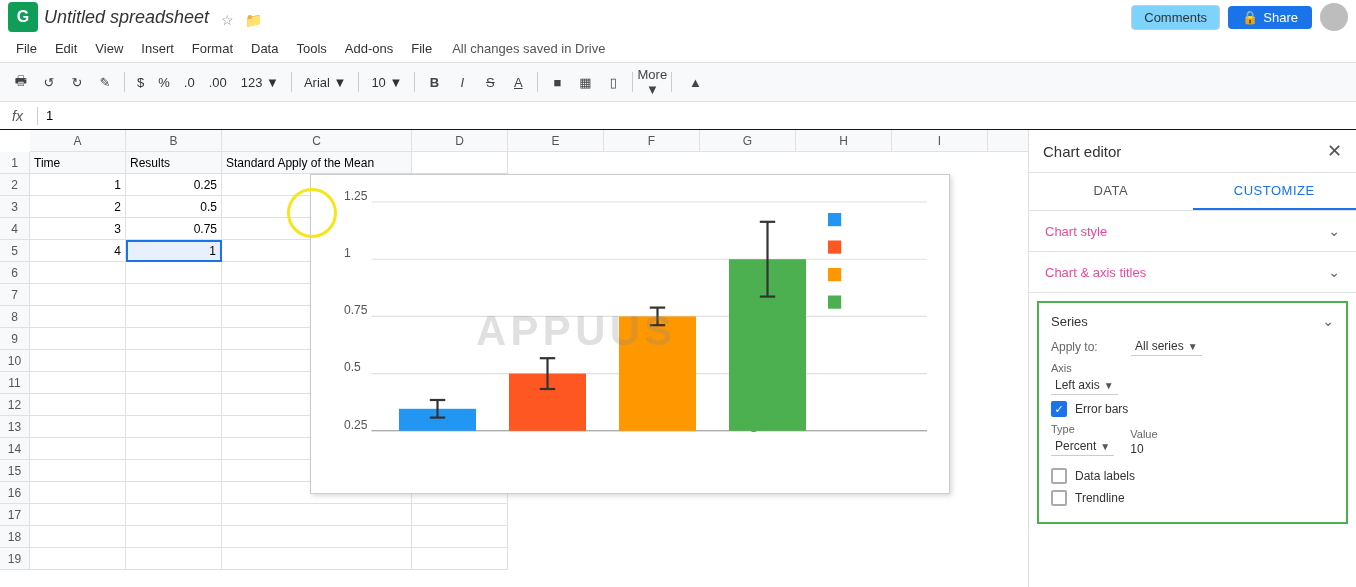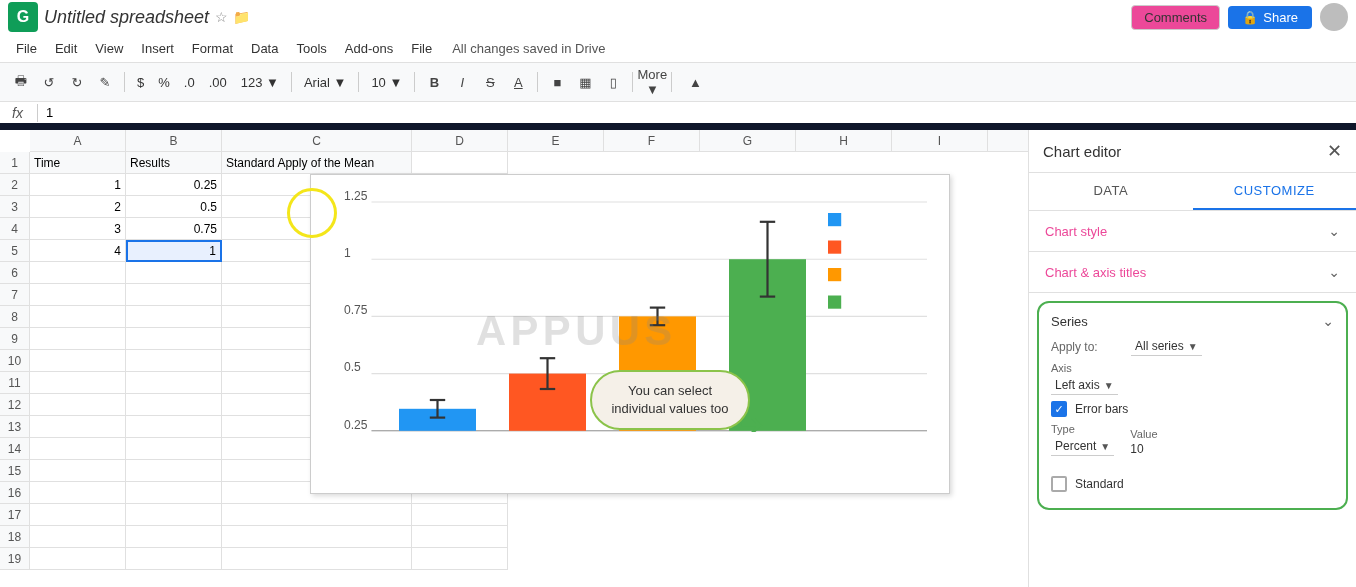--- a/index.html
+++ b/index.html
@@ -14,27 +14,27 @@
       padding: 0 8px;
       gap: 6px;
     }
     #app-icon {
       width: 30px; height: 30px;
       background: #0f9d58;
       border-radius: 4px;
       display: flex; align-items: center; justify-content: center;
       color: #fff; font-weight: bold; font-size: 16px; flex-shrink: 0;
     }
-    #title-area { display: flex; align-items: center; gap: 6px; flex: 1; }
+    #title-area { display: flex; align-items: flex-end; gap: 12px; flex: 1; }
     #doc-title { font-size: 18px; color: #333; font-style: italic; }
     #star-icon, #folder-icon { color: #888; font-size: 14px; }
     #top-right { display: flex; align-items: center; gap: 8px; margin-left: auto; }
     #comments-btn {
       border: 1px solid #ccc; border-radius: 4px; padding: 4px 12px;
-      font-size: 13px; background: #ec4899; cursor: pointer; color: #333;
+      font-size: 13px; background: #7dd3fc; cursor: pointer; color: #333;
     }
     #share-btn {
       background: #1a73e8; color: #fff; border: none; border-radius: 4px;
       padding: 4px 14px; font-size: 13px; cursor: pointer; display: flex; align-items: center; gap: 5px;
     }
     #avatar { width: 28px; height: 28px; border-radius: 50%; background: #bdbdbd; }
 
     
     #menu-bar {
       display: flex; align-items: center; height: 28px;
@@ -58,21 +58,21 @@
     .tb-dropdown {
       display: flex; align-items: center; padding: 2px 6px; border: none;
       background: transparent; cursor: pointer; font-size: 13px; color: #333;
       border-radius: 3px; gap: 3px;
     }
     #expand-btn { margin-left: 4px; }
 
     
     #formula-bar {
       display: flex; align-items: center; height: 28px;
-      background: #fff; border-bottom: 7px solid #0f172a; padding: 0 6px; gap: 8px;
+      background: #fff; border-bottom: 1px solid #0f172a; padding: 0 6px; gap: 8px;
     }
     #fx-label { font-size: 14px; color: #555; font-style: italic; padding: 0 6px; }
     #formula-sep { width: 1px; height: 18px; background: #ccc; }
     #formula-input { flex: 1; border: none; outline: none; font-size: 13px; }
 
     
     #main-area { display: flex; height: calc(587px - 34px - 28px - 40px - 28px); }
 
     
     #spreadsheet { flex: 1; overflow: hidden; position: relative; }
@@ -144,21 +144,21 @@
 
     .section-header {
       display: flex; align-items: center; justify-content: space-between;
       padding: 12px 16px; border-bottom: 1px solid #e0e0e0; cursor: pointer;
     }
     .section-title { font-size: 13px; color: #ec4899; font-weight: 500; }
     .chevron { color: #666; font-size: 14px; }
 
     
     #series-section {
-      border: 2px solid #4caf50; margin: 8px; border-radius: 12px; padding: 10px 12px;
+      border: 2px solid #4caf50; margin: 8px; border-radius: 0; padding: 10px 12px;
     }
     #series-title-row { display: flex; align-items: center; justify-content: space-between; margin-bottom: 8px; }
     #series-label { font-size: 13px; font-weight: 500; color: #333; }
     #series-chevron { color: #666; font-size: 14px; }
 
     .field-row { display: flex; align-items: center; margin-bottom: 6px; }
     .field-label { font-size: 12px; color: #666; width: 80px; }
     .field-dropdown {
       display: flex; align-items: center; gap: 4px; border: none; border-bottom: 1px solid #ccc;
       padding: 2px 4px; font-size: 12px; color: #333; background: transparent; cursor: pointer;
@@ -172,21 +172,21 @@
       flex-shrink: 0; cursor: pointer;
     }
     .cb-empty {
       width: 16px; height: 16px; border: 2px solid #aaa; background: #fff;
       border-radius: 2px; display: flex; align-items: center; justify-content: center;
       flex-shrink: 0; cursor: pointer;
     }
     .cb-check { color: #fff; font-size: 11px; }
     .cb-label { font-size: 12px; color: #333; }
 
-    .two-col-row { display: flex; align-items: flex-end; gap: 16px; margin-bottom: 20px; }
+    .two-col-row { display: flex; align-items: flex-end; gap: 16px; margin-bottom: 12px; }
     .col-field { display: flex; flex-direction: column; gap: 2px; }
     .col-field-label { font-size: 11px; color: #666; }
     .col-field-value { font-size: 12px; color: #333; font-weight: 500; }
   </style>
 </head>
 <body>
 
 <div id="top-bar">
   <div id="app-icon">
     <span>G</span>
@@ -437,23 +437,20 @@
         <rect x="470" y="55" width="12" height="12" fill="#FF5722"></rect>
         <rect x="470" y="80" width="12" height="12" fill="#FF9800"></rect>
         <rect x="470" y="105" width="12" height="12" fill="#4CAF50"></rect>
 
         <text x="150" y="150" font-size="38" font-weight="bold" fill="#888" opacity="0.25" letter-spacing="4">APPUUS</text>
       </svg>
     </div>
 
     <div id="circle-annotation"></div>
 
-    <div id="tooltip-bubble">
-      <span>You can select individual values too</span>
-    </div>
 
     <div id="arrow-img">➔</div>
   </div>
 
   <div id="chart-editor">
     <div id="editor-header">
       <span id="editor-title">Chart editor</span>
       <button id="editor-close">✕</button>
     </div>
     <div id="editor-tabs">
@@ -512,22 +509,26 @@
               <span>Percent</span>
               <span class="arr">▼</span>
             </button>
           </div>
           <div class="col-field">
             <span class="col-field-label">Value</span>
             <span class="col-field-value">10</span>
           </div>
         </div>
 
-
         <div class="checkbox-row">
           <div class="cb-empty"></div>
-          <span class="cb-label">Standard</span>
+          <span class="cb-label">Data labels</span>
+        </div>
+
+        <div class="checkbox-row">
+          <div class="cb-empty"></div>
+          <span class="cb-label">Trendline</span>
         </div>
       </div>
 
     </div>
   </div>
 </div>
 
 </body></html>

